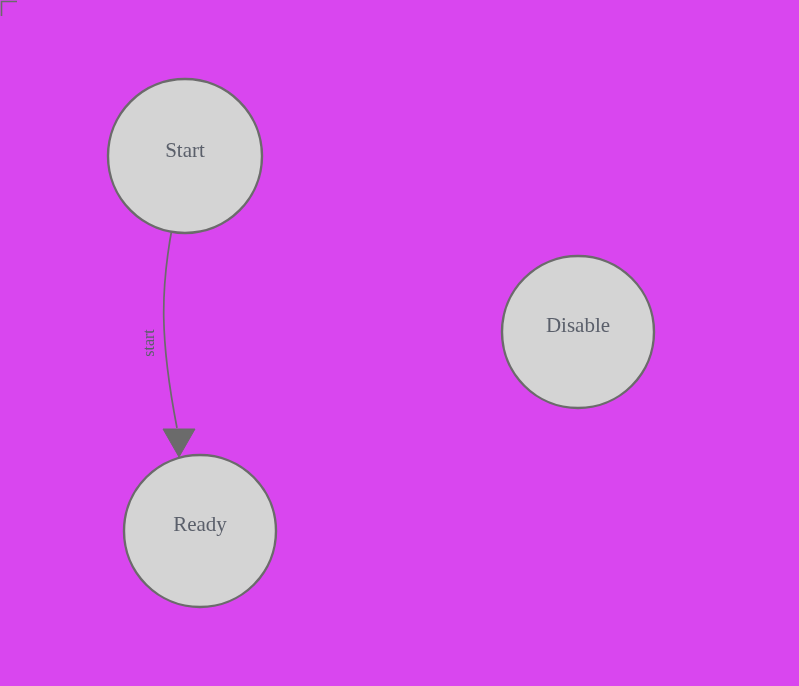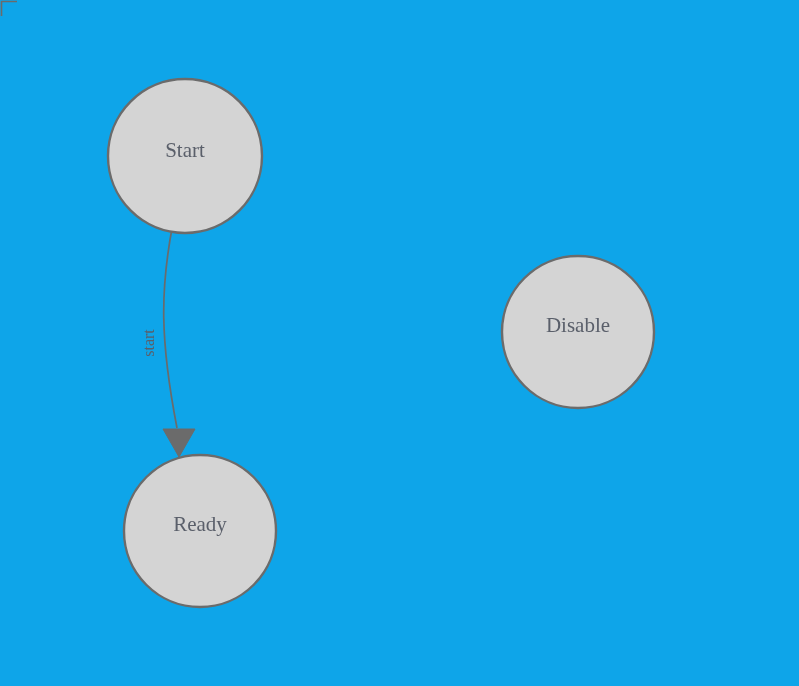--- a/index.html
+++ b/index.html
@@ -4,21 +4,21 @@
 <style>
   html, body {
     margin: 0;
     padding: 0;
     background: #ffffff;
   }
   #canvas {
     position: relative;
     width: 799px;
     height: 686px;
-    background: #0ea5e9;
+    background: #d946ef;
     overflow: hidden;
     font-family: "Liberation Serif", "DejaVu Serif", serif;
   }
   #diagram-svg {
     position: absolute;
     left: 0;
     top: 0;
     width: 799px;
     height: 686px;
   }

